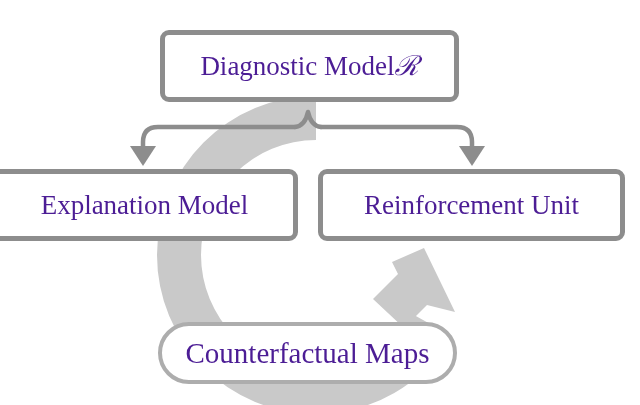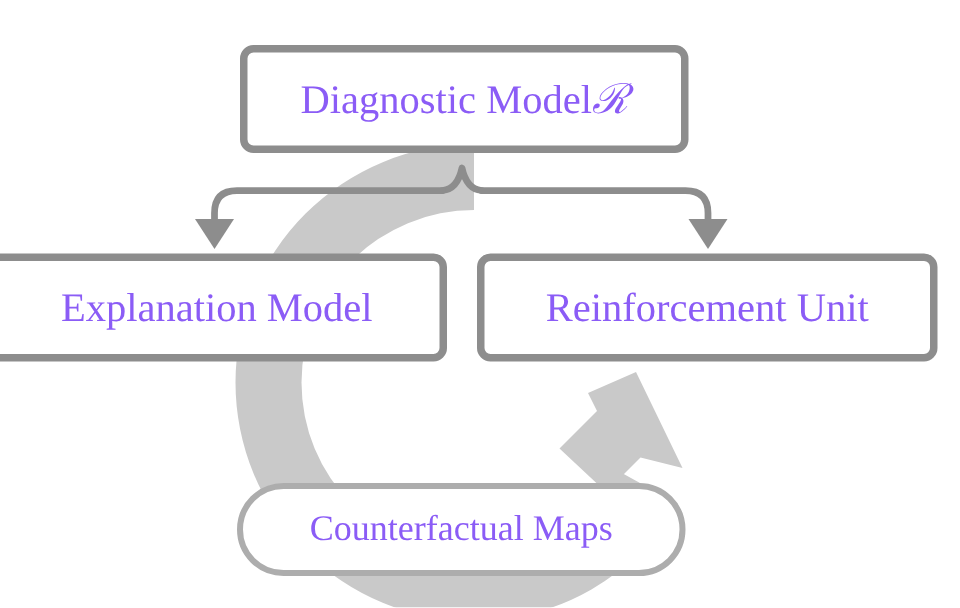--- a/index.html
+++ b/index.html
@@ -33,21 +33,21 @@
   }
   .node {
     position: absolute;
     z-index: 3;
     box-sizing: border-box;
     background: #ffffff;
     display: flex;
     align-items: center;
     justify-content: center;
     text-align: center;
-    color: #8b5cf6;
+    color: #4c1d95;
     white-space: nowrap;
   }
   .node-rect {
     border: 5px solid #8d8d8d;
     border-radius: 9px;
   }
   .node-pill {
     border: 4px solid #adadad;
     border-radius: 999px;
   }
@@ -71,21 +71,21 @@
     width: 307px;
     height: 72px;
     font-size: 27px;
     font-family: Liberation Serif, serif;
   }
   #node-counterfactual-maps {
     left: 158px;
     top: 322px;
     width: 299px;
     height: 62px;
-    font-size: 24px;
+    font-size: 29px;
   }
   .node-label {
     display: inline-block;
     line-height: 1;
     padding: 0 6px;
   }
   .script-r {
     font-family: "Liberation Serif", "DejaVu Serif", serif;
     font-style: italic;
     font-size: 1.02em;

